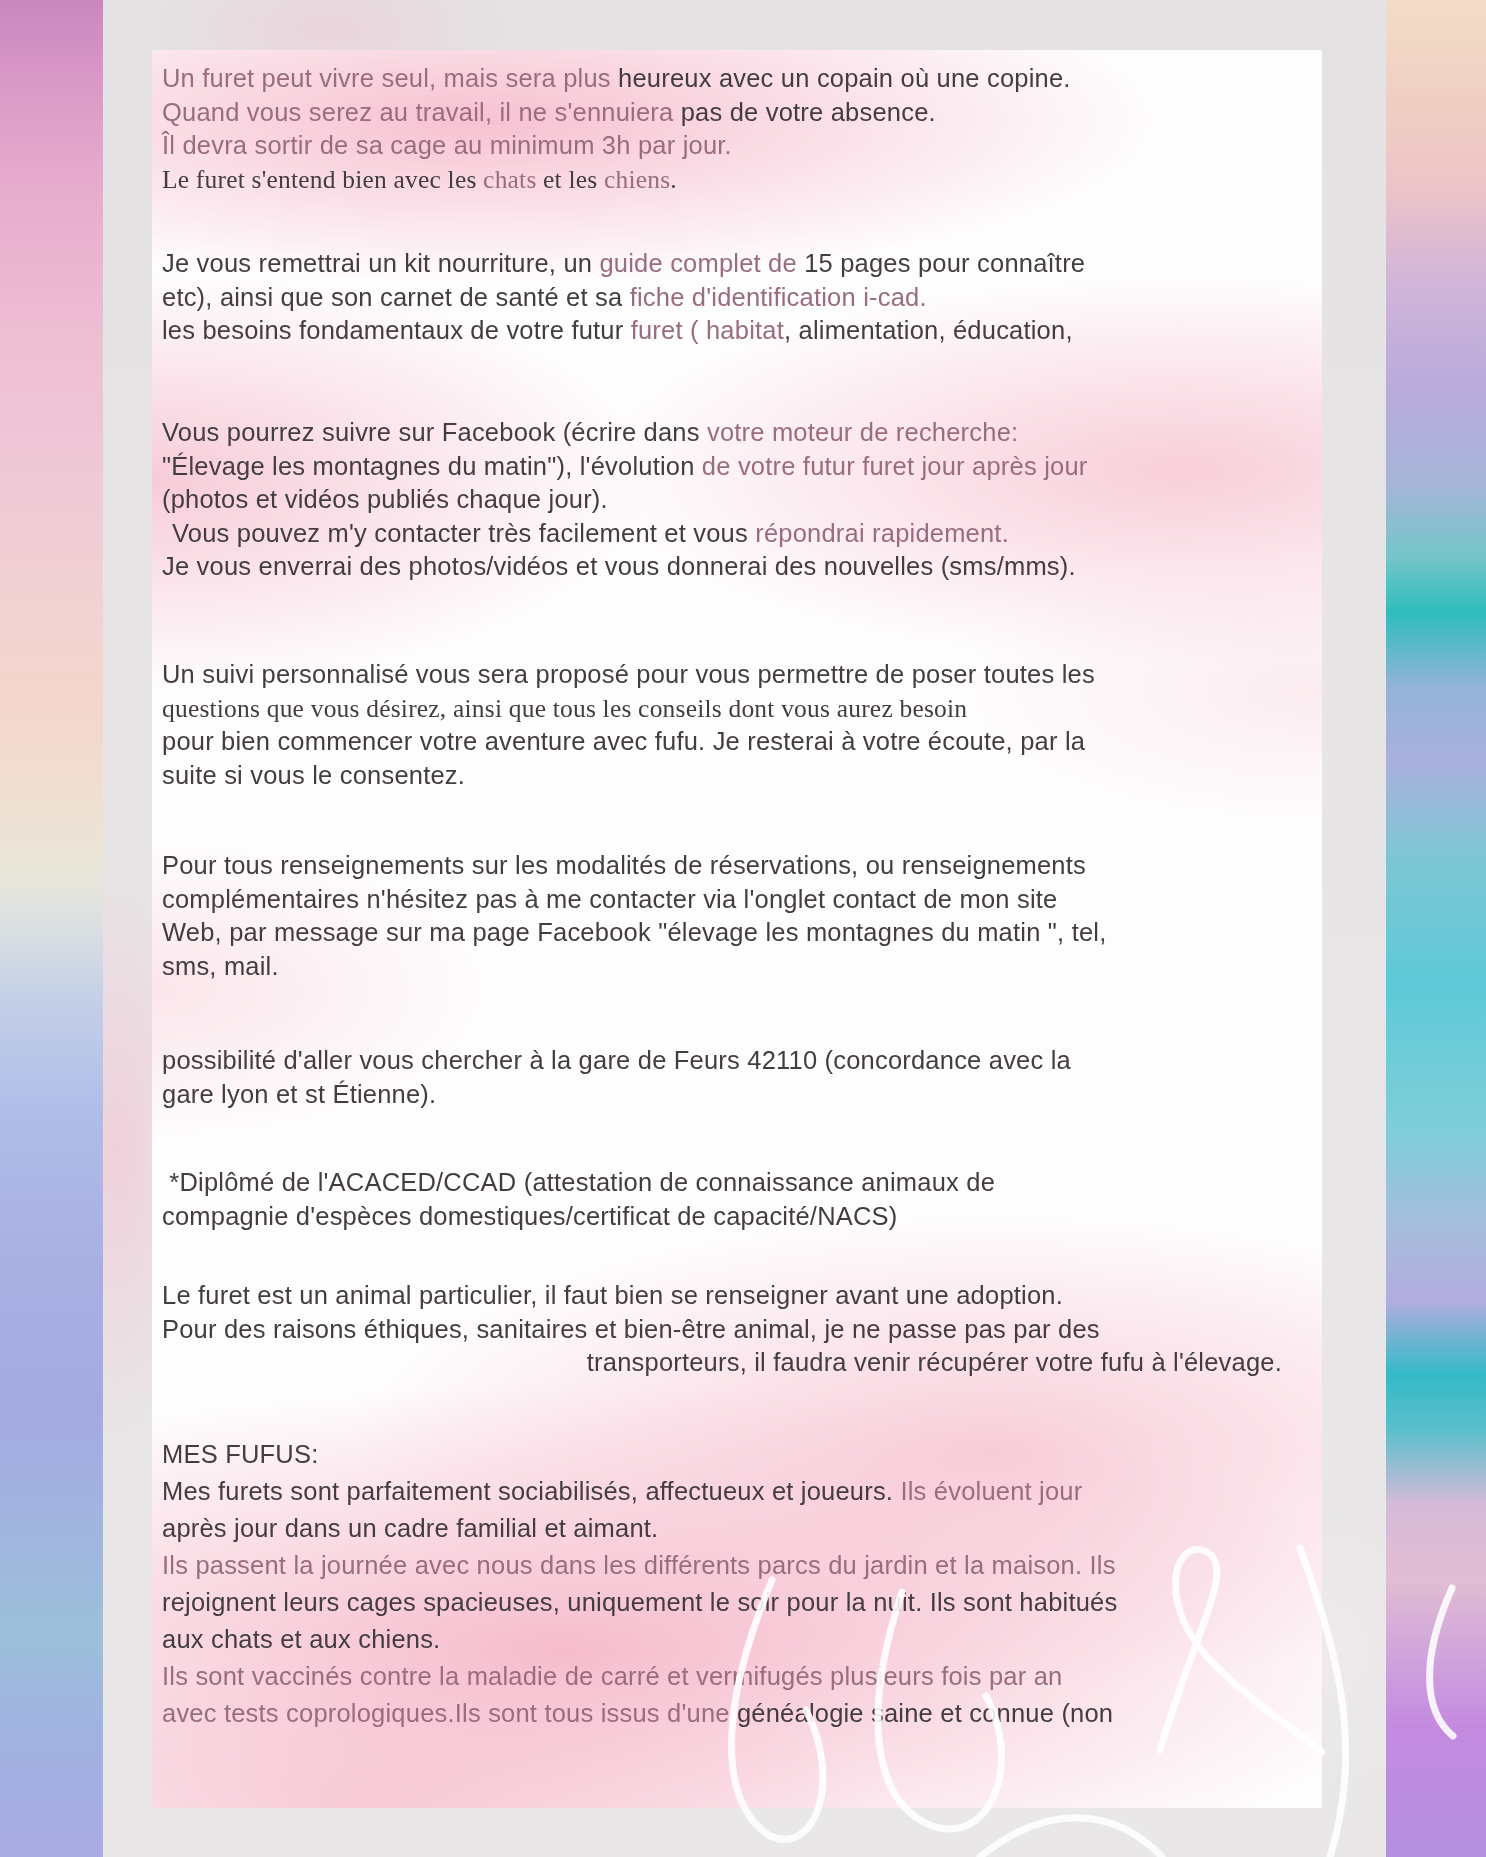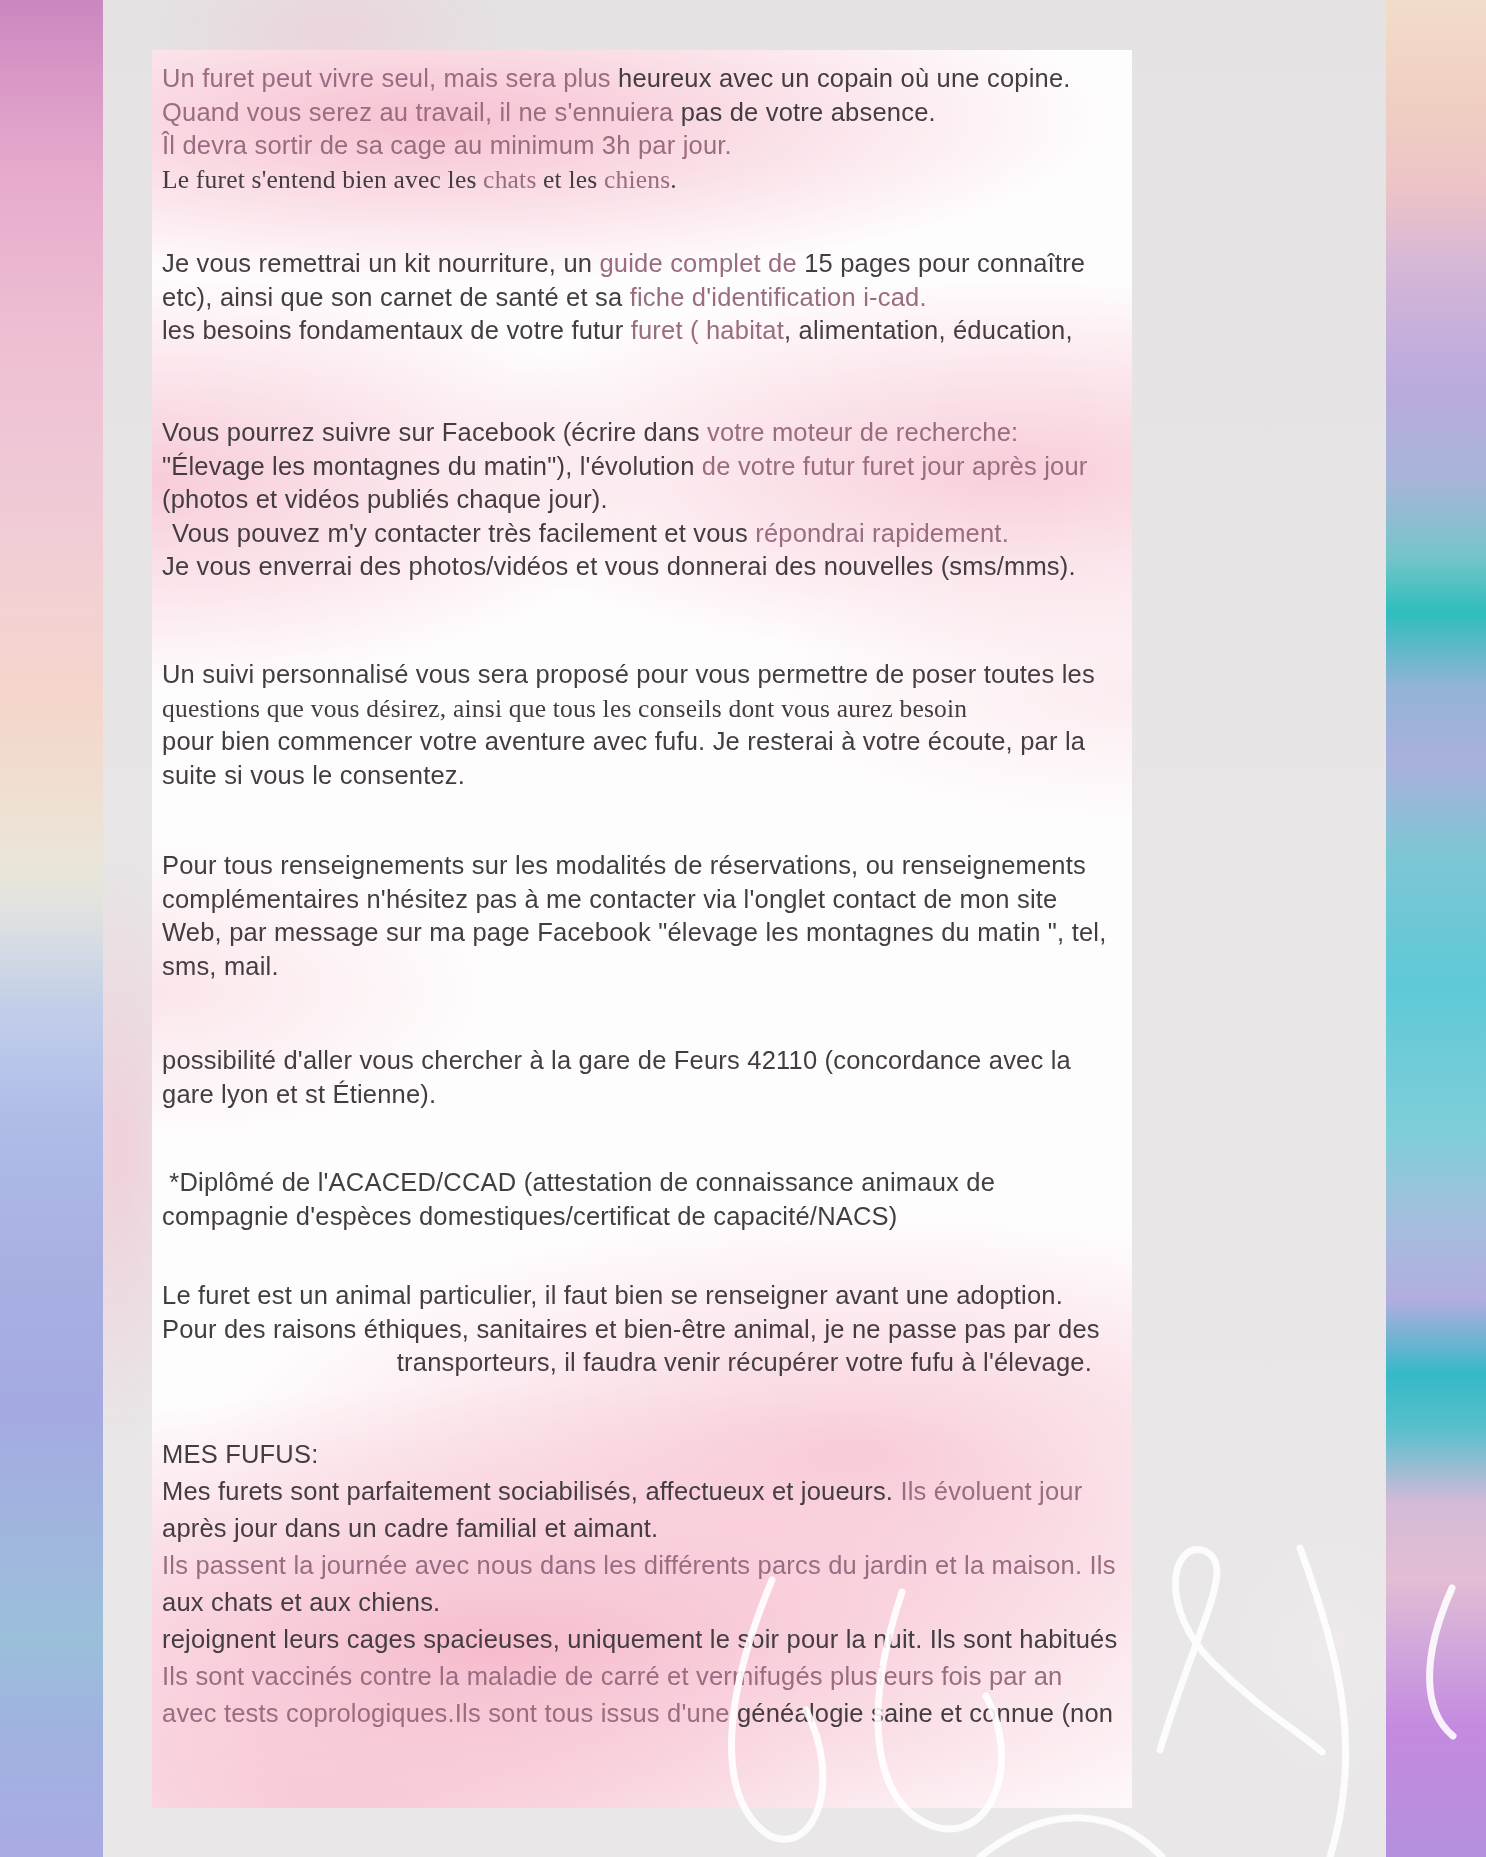--- a/index.html
+++ b/index.html
@@ -23,21 +23,21 @@
   .strip-right{
     position:absolute;left:1386px;top:0;width:100px;height:1857px;
     background:linear-gradient(180deg,
       #f2dcc9 0%,#f0d0c2 5%,#edc4c7 10%,#d2b5d8 15%,#b9aadd 21%,
       #a6b5d8 26%,#74c5c9 30%,#2fbdbd 33%,#93b3d7 37%,#a9b0dd 41%,
       #7ec6d4 46%,#5ec9d7 53%,#7fced9 61%,#a6bddd 66%,#b2addf 70%,
       #35b9c7 74%,#5abfcc 77%,#d5bad8 81%,#e2bdd3 85%,#d0a5dc 89%,
       #c48ae0 93%,#b490de 100%);
   }
   .card{
-    position:absolute;left:152px;top:50px;width:980px;height:1758px;
+    position:absolute;left:152px;top:50px;width:1170px;height:1758px;
     background:
       radial-gradient(ellipse 950px 230px at 28% 70px,  rgba(246,188,205,.92), rgba(246,188,205,0) 72%),
       radial-gradient(ellipse 820px 270px at 88% 420px, rgba(247,198,212,.85), rgba(247,198,212,0) 72%),
       radial-gradient(ellipse 700px 290px at 0% 430px,  rgba(246,195,210,.85), rgba(246,195,210,0) 72%),
       radial-gradient(ellipse 480px 210px at 0% 940px,  rgba(247,205,216,.5),  rgba(247,205,216,0) 72%),
       radial-gradient(ellipse 520px 190px at 100% 640px,rgba(248,210,220,.4),  rgba(248,210,220,0) 72%),
       radial-gradient(ellipse 900px 330px at 72% 1400px,rgba(246,190,206,.75), rgba(246,190,206,0) 72%),
       radial-gradient(ellipse 1150px 350px at 35% 1600px,rgba(245,182,200,.92),rgba(245,182,200,0) 76%),
       radial-gradient(ellipse 720px 210px at 18% 1758px,rgba(246,196,210,.7),  rgba(246,196,210,0) 72%),
       #fefdfd;
@@ -99,22 +99,22 @@
       <div class="para" style="top: 1229px;">
         <div class="line" style="line-height: 33.5px;"><span class="tone-d">Le furet est un animal particulier, il faut bien se renseigner avant une adoption.</span></div>
         <div class="line" style="line-height: 33.5px;"><span class="tone-d">Pour des raisons éthiques, sanitaires et bien-être animal, je ne passe pas par des</span></div>
         <div class="line" style="line-height: 33.5px; text-align: right;"><span class="tone-d">transporteurs, il faudra venir récupérer votre fufu à l'élevage.</span></div>
       </div>
       <div class="para" style="top: 1386px;">
         <div class="line" style="line-height: 37px;"><span class="tone-d">MES FUFUS:</span></div>
         <div class="line" style="line-height: 37px;"><span class="tone-d">Mes furets sont parfaitement sociabilisés, affectueux et joueurs. </span><span class="tone-m">Ils évoluent jour</span></div>
         <div class="line" style="line-height: 37px;"><span class="tone-d">après jour dans un cadre familial et aimant.</span></div>
         <div class="line" style="line-height: 37px;"><span class="tone-m">Ils passent la journée avec nous dans les différents parcs du jardin et la maison. Ils</span></div>
+        <div class="line" style="line-height: 37px;"><span class="tone-d">rejoignent leurs cages spacieuses, uniquement le soir pour la nuit. Ils sont habitués</span></div>
         <div class="line" style="line-height: 37px;"><span class="tone-d">aux chats et aux chiens.</span></div>
-        <div class="line" style="line-height: 37px;"><span class="tone-d">rejoignent leurs cages spacieuses, uniquement le soir pour la nuit. Ils sont habitués</span></div>
         <div class="line" style="line-height: 37px;"><span class="tone-m">Ils sont vaccinés contre la maladie de carré et vermifugés plusieurs fois par an</span></div>
         <div class="line" style="line-height: 37px;"><span class="tone-m">avec tests coprologiques.Ils sont tous issus d'une </span><span class="tone-d">généalogie saine et connue (non</span></div>
       </div>
     </div>
 </div>
 
 <svg class="watermark" viewBox="0 0 886 577" aria-hidden="true">
   <path d="M 172 300 C 122 420, 115 520, 170 556 C 216 576, 242 500, 206 430"></path>
   <path d="M 302 312 C 262 432, 272 522, 332 546 C 392 566, 422 482, 386 416"></path>
   <path d="M 560 470 C 598 342, 640 282, 602 270 C 570 264, 560 330, 612 382 C 662 432, 700 452, 722 472"></path>

